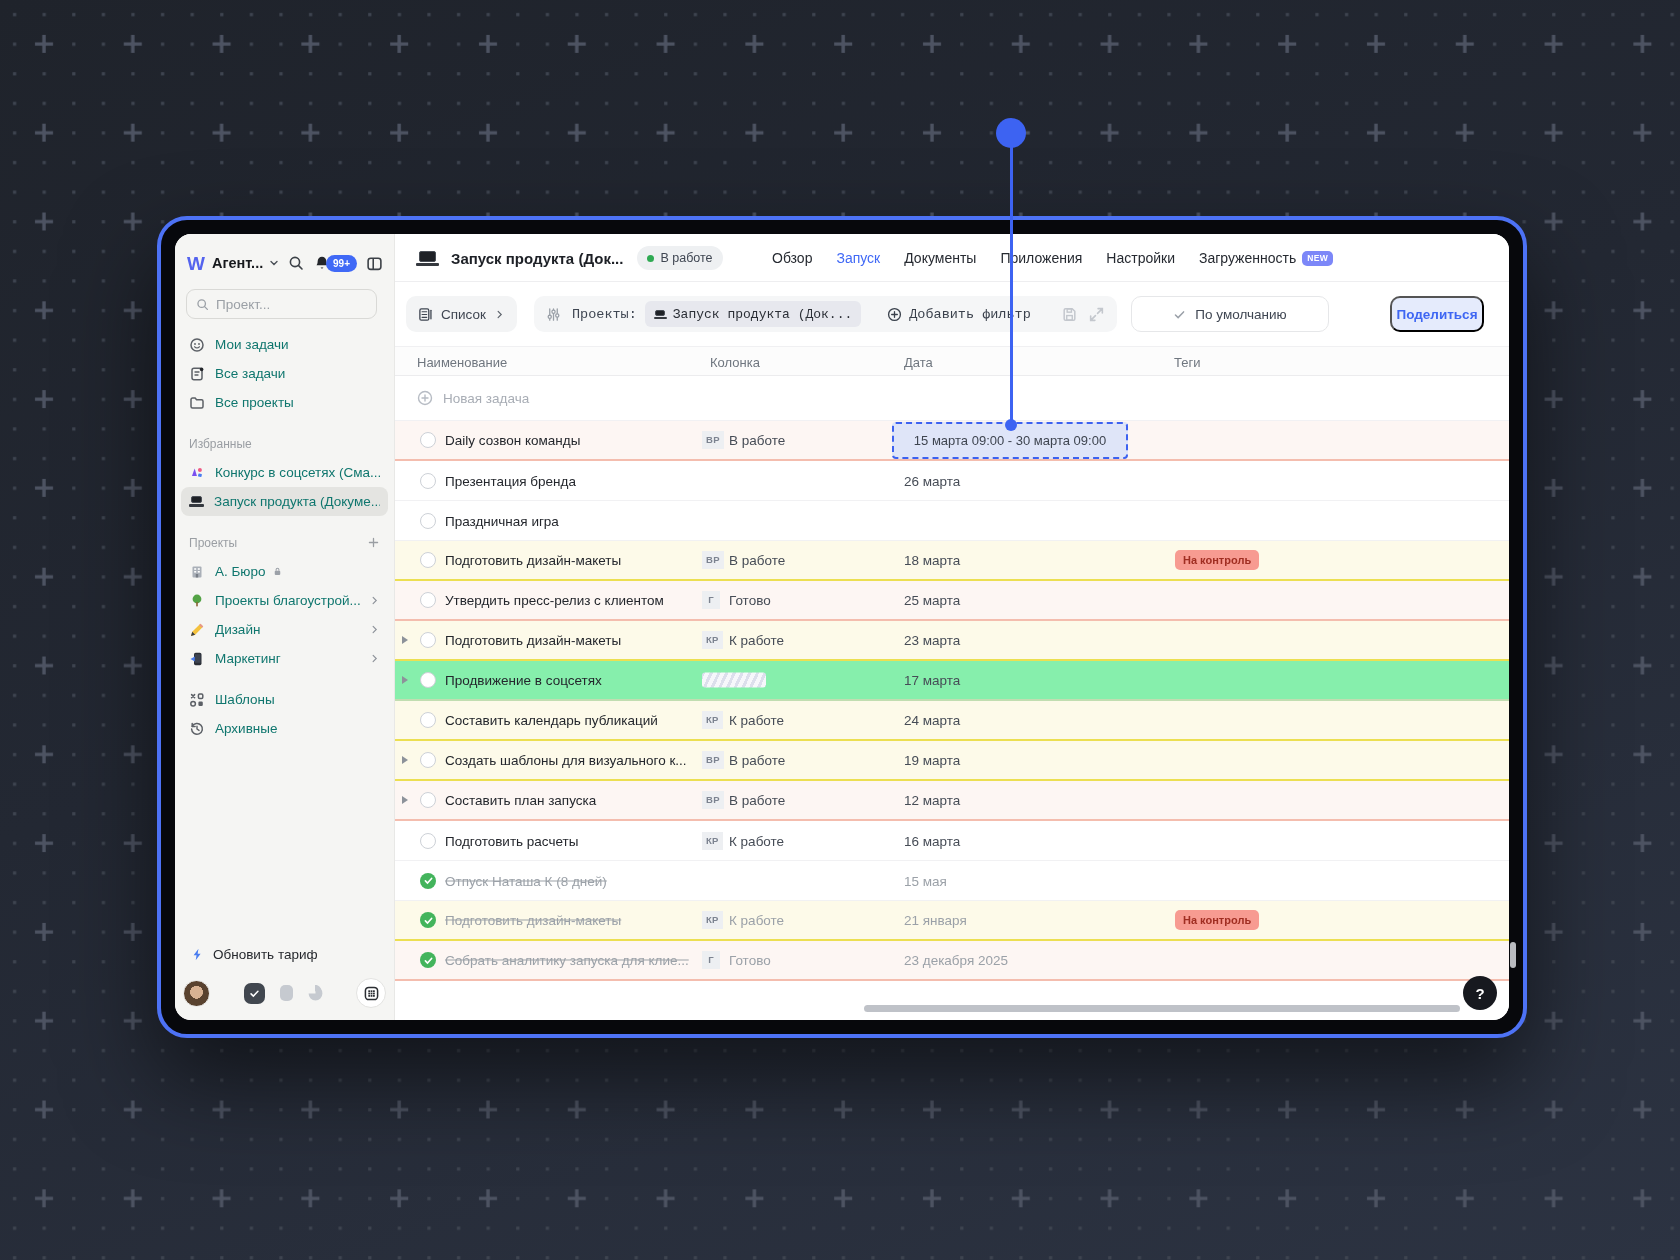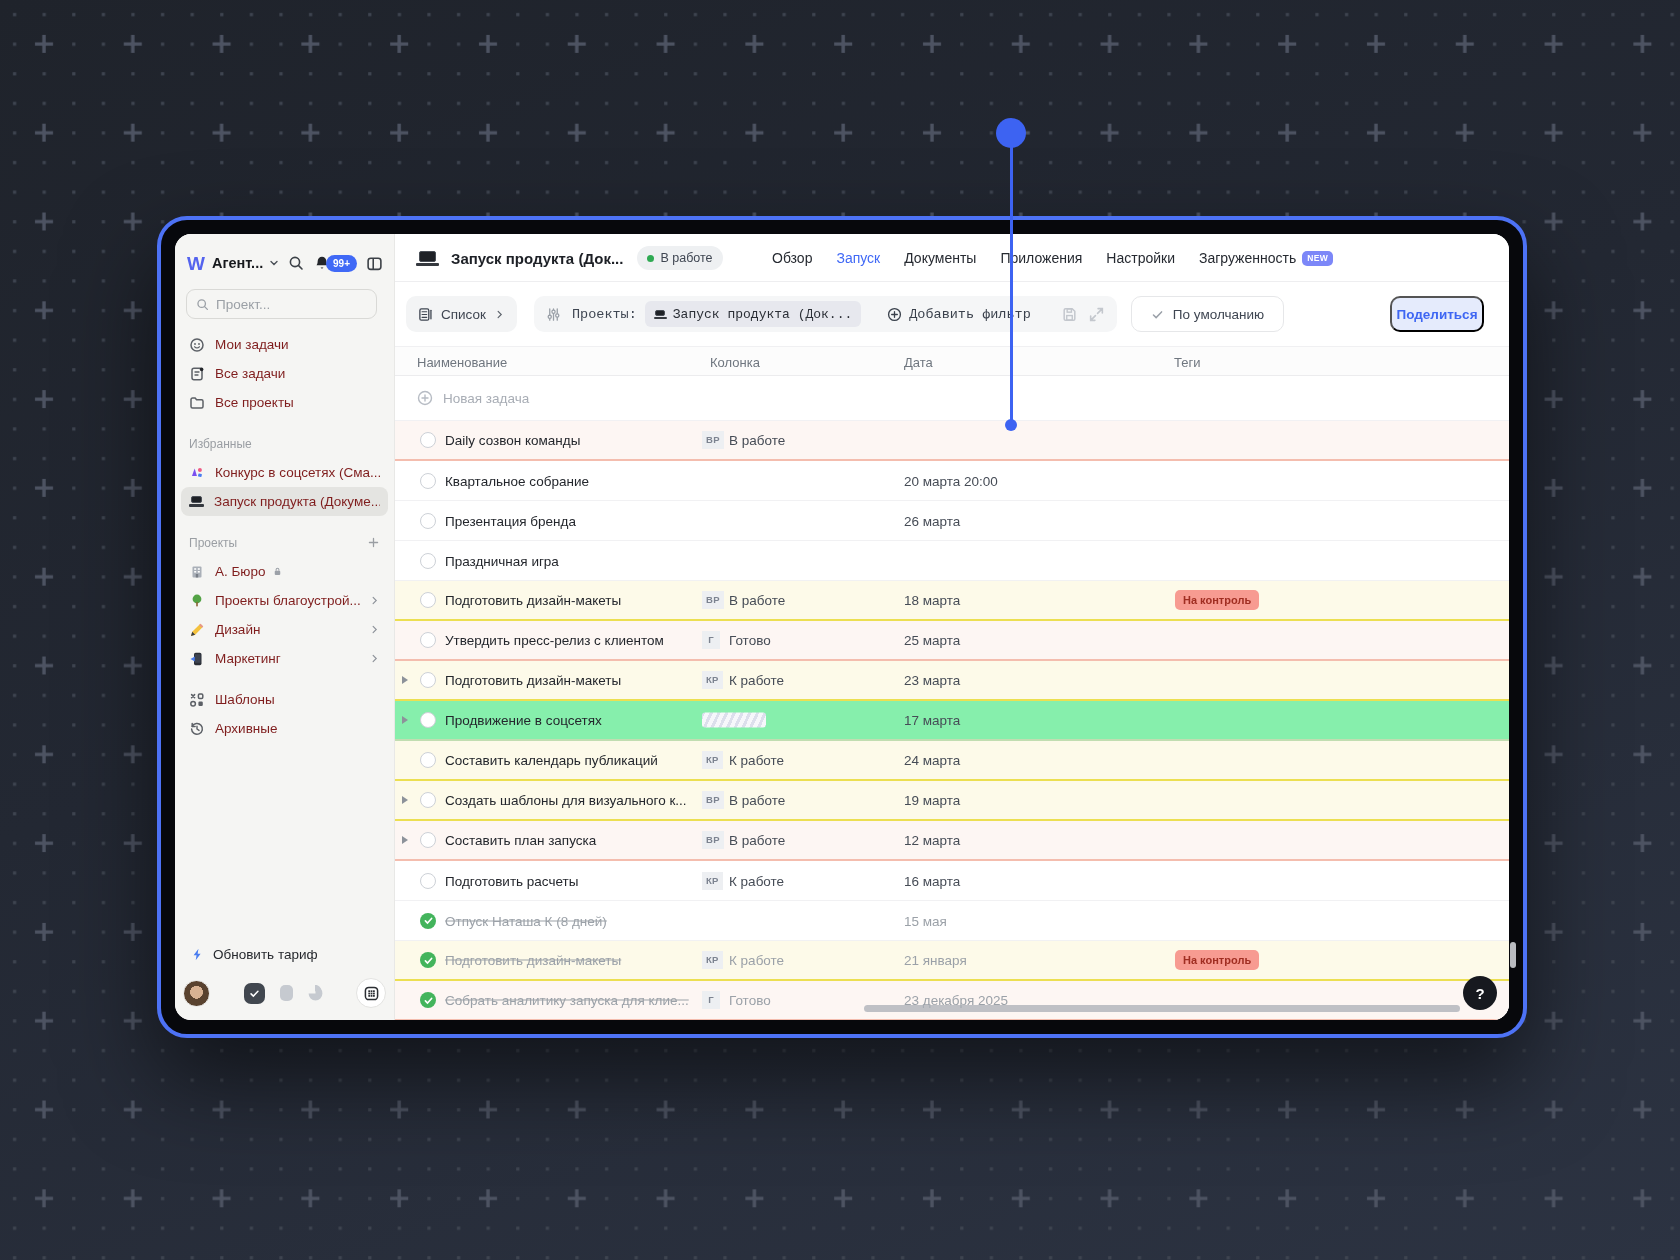--- a/index.html
+++ b/index.html
@@ -22,21 +22,21 @@
   .wlogo{font-weight:800;font-size:19px;color:#5463ee;line-height:1;}
   .ws-name{font-weight:700;font-size:14.5px;color:#17191d;margin-left:7px;white-space:nowrap;}
   .sb-head .dd{margin-left:5px;}
   .sb-head .spacer{flex:1;}
   .icnbtn{display:inline-flex;align-items:center;justify-content:center;width:20px;height:20px;}
   .badge99{background:#4069f6;color:#fff;font-size:10px;font-weight:700;border-radius:9px;height:17px;line-height:17px;padding:0 7px;margin-left:-6px;z-index:1;}
   .sb-search{position:absolute;left:11px;right:17px;top:55px;height:30px;border:1.4px solid #d9d9d6;border-radius:9px;
              display:flex;align-items:center;padding:0 9px;color:#9ba0a6;font-size:13.5px;background:transparent;}
   .sb-search span{margin-left:7px;}
   .sb-list{position:absolute;left:6px;right:6px;top:96px;}
-  .sb-item{display:flex;align-items:center;height:29px;padding:0 8px;border-radius:8px;font-size:13.5px;color:#7f1d1d;}
+  .sb-item{display:flex;align-items:center;height:29px;padding:0 8px;border-radius:8px;font-size:13.5px;color:#0f766e;}
   .sb-item.sel{background:#e4e4e1;}
   .sb-item .lbl{margin-left:10px;white-space:nowrap;overflow:hidden;}
   .sb-item .rgt{margin-left:auto;color:#8e939a;}
   .sb-sec{display:flex;align-items:center;height:29px;padding:0 8px;font-size:12px;color:#9a9ea3;}
   .sb-sec .rgt{margin-left:auto;}
   .sb-gap{height:12px;}
   .upgrade{position:absolute;left:16px;bottom:58px;display:flex;align-items:center;font-size:13.5px;color:#26292e;}
   .upgrade span{margin-left:9px;}
   .userbar{position:absolute;left:8px;right:8px;bottom:12px;height:30px;display:flex;align-items:center;}
   .avatar{width:27px;height:27px;border-radius:50%;
@@ -60,21 +60,21 @@
   .tab.active{color:#4069f6;}
   .newbadge{background:#7c87f8;color:#fff;font-size:8.5px;font-weight:700;border-radius:5px;padding:2.5px 5px;margin-left:6px;letter-spacing:.4px;}
 
   .toolbar{position:relative;height:64px;}
   .tb-pill{position:absolute;top:14px;height:36px;display:flex;align-items:center;border-radius:10px;font-size:13.5px;color:#3f4652;}
   .tb-view{left:11px;background:#f3f4f5;padding:0 12px;gap:8px;}
   .tb-filters{left:139px;width:583px;background:#f5f6f7;padding:0 12px;font-family:Liberation Mono, monospace;}
   .fl-chip{display:flex;align-items:center;gap:6px;background:#e7e8ee;border-radius:6px;height:26px;padding:0 9px;margin-left:8px;font-size:13px;color:#2b2f36;white-space:nowrap;}
   .addf{display:flex;align-items:center;gap:7px;margin-left:26px;color:#3a414c;}
   .tb-ic2{margin-left:auto;display:flex;gap:10px;}
-  .tb-default{left:736px;width:153px;background:#fff;border:1.4px solid #e6e7e9;justify-content:center;gap:9px;}
+  .tb-default{left:736px;width:198px;background:#fff;border:1.4px solid #e6e7e9;justify-content:center;gap:9px;}
   .tb-share{position:absolute;left:994px;top:14px;height:36px;width:94px;border-radius:10px;background:#e5ebfc;
             color:#3e66f3;font-size:13.5px;font-weight:600;display:flex;align-items:center;justify-content:center;left:auto;right:25px;}
 
   .thead{position:relative;height:30px;border-top:1px solid #f0f0f2;border-bottom:1px solid #ececee;background:#fcfcfc;}
   .th{position:absolute;top:0;height:30px;display:flex;align-items:center;font-size:13px;color:#6f767f;}
   .th.c1{left:22px;}.th.c2{left:315px;}.th.c3{left:509px;}.th.c4{left:779px;}
 
   .newtask{position:relative;height:45px;border-bottom:1px solid #f1f1f3;display:flex;align-items:center;color:#a8adb5;font-size:13.5px;}
   .newtask svg{margin-left:22px;margin-right:10px;}
 
@@ -440,25 +440,21 @@
             </svg>
           <span>Новая задача</span>
         </div>
 
         <div id="rows">
             <div class="trow tint-red">
               <span class="circ"></span>
               <span class="tname">Daily созвон команды</span>
               <span class="chip">ВР</span>
               <span class="tstatus">В работе</span>
-            </div>
-            <div class="trow tint-none">
-              <span class="circ"></span>
-              <span class="tname">Квартальное собрание</span>
-              <span class="tdate">20 марта 20:00</span>
+              <span class="selcell">15 марта 09:00 - 30 марта 09:00</span>
             </div>
             <div class="trow tint-none">
               <span class="circ"></span>
               <span class="tname">Презентация бренда</span>
               <span class="tdate">26 марта</span>
             </div>
             <div class="trow tint-none">
               <span class="circ"></span>
               <span class="tname">Праздничная игра</span>
             </div>

